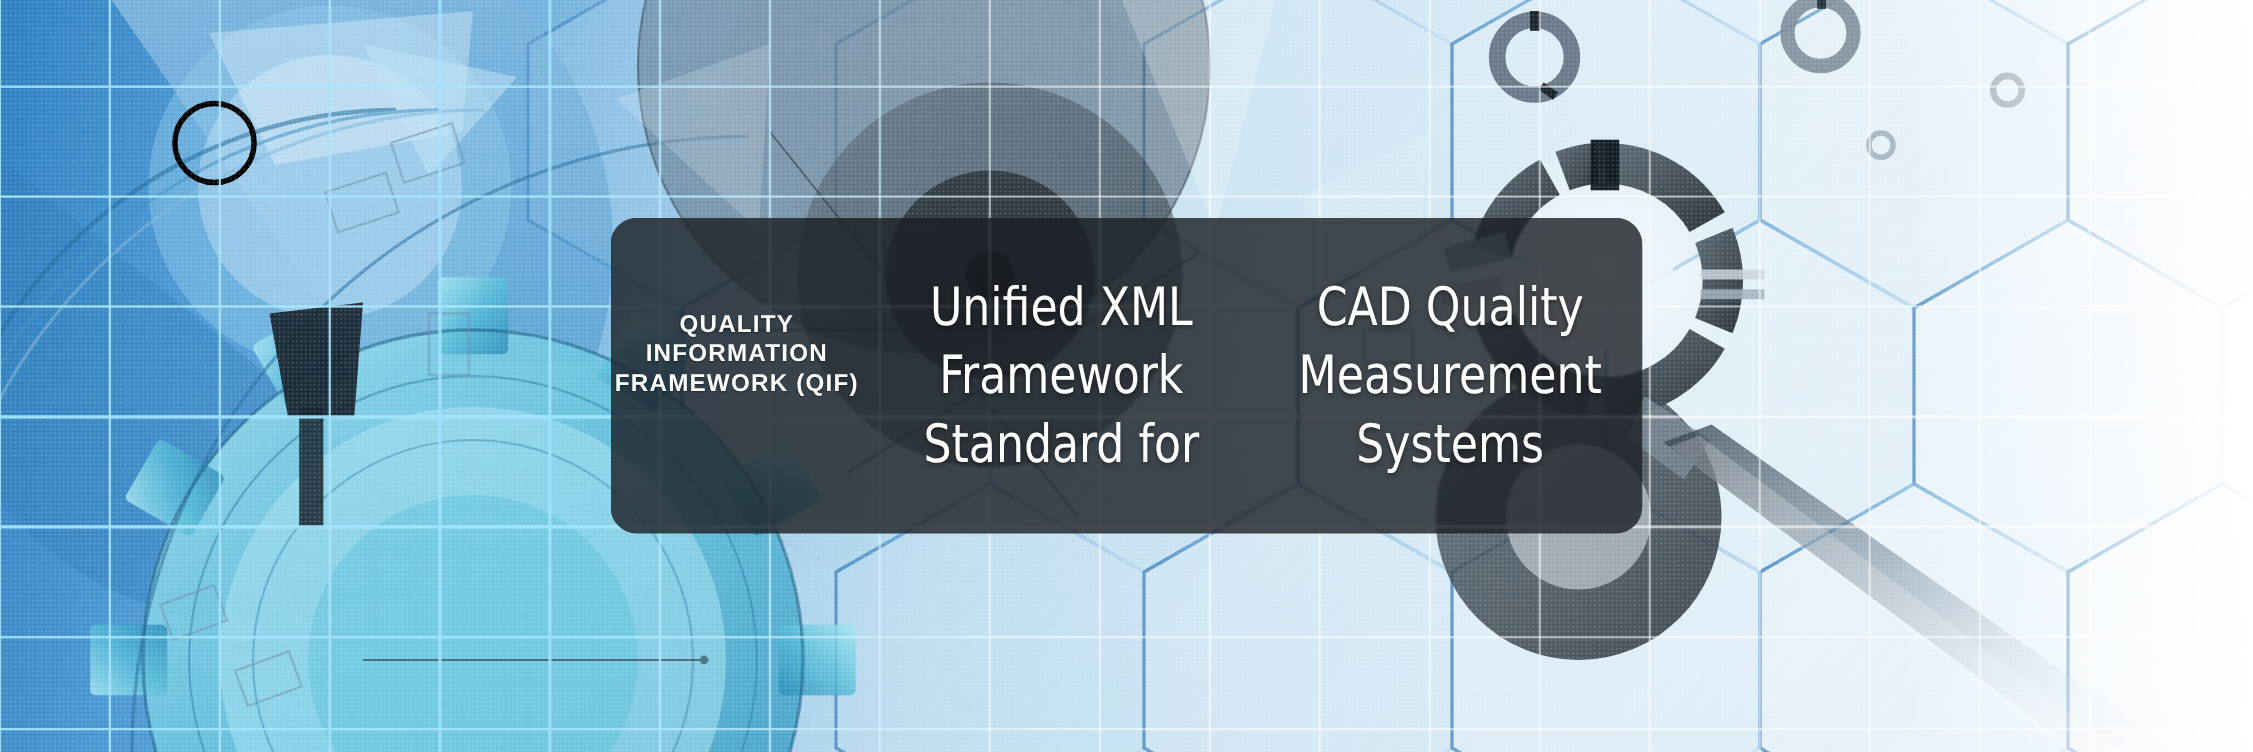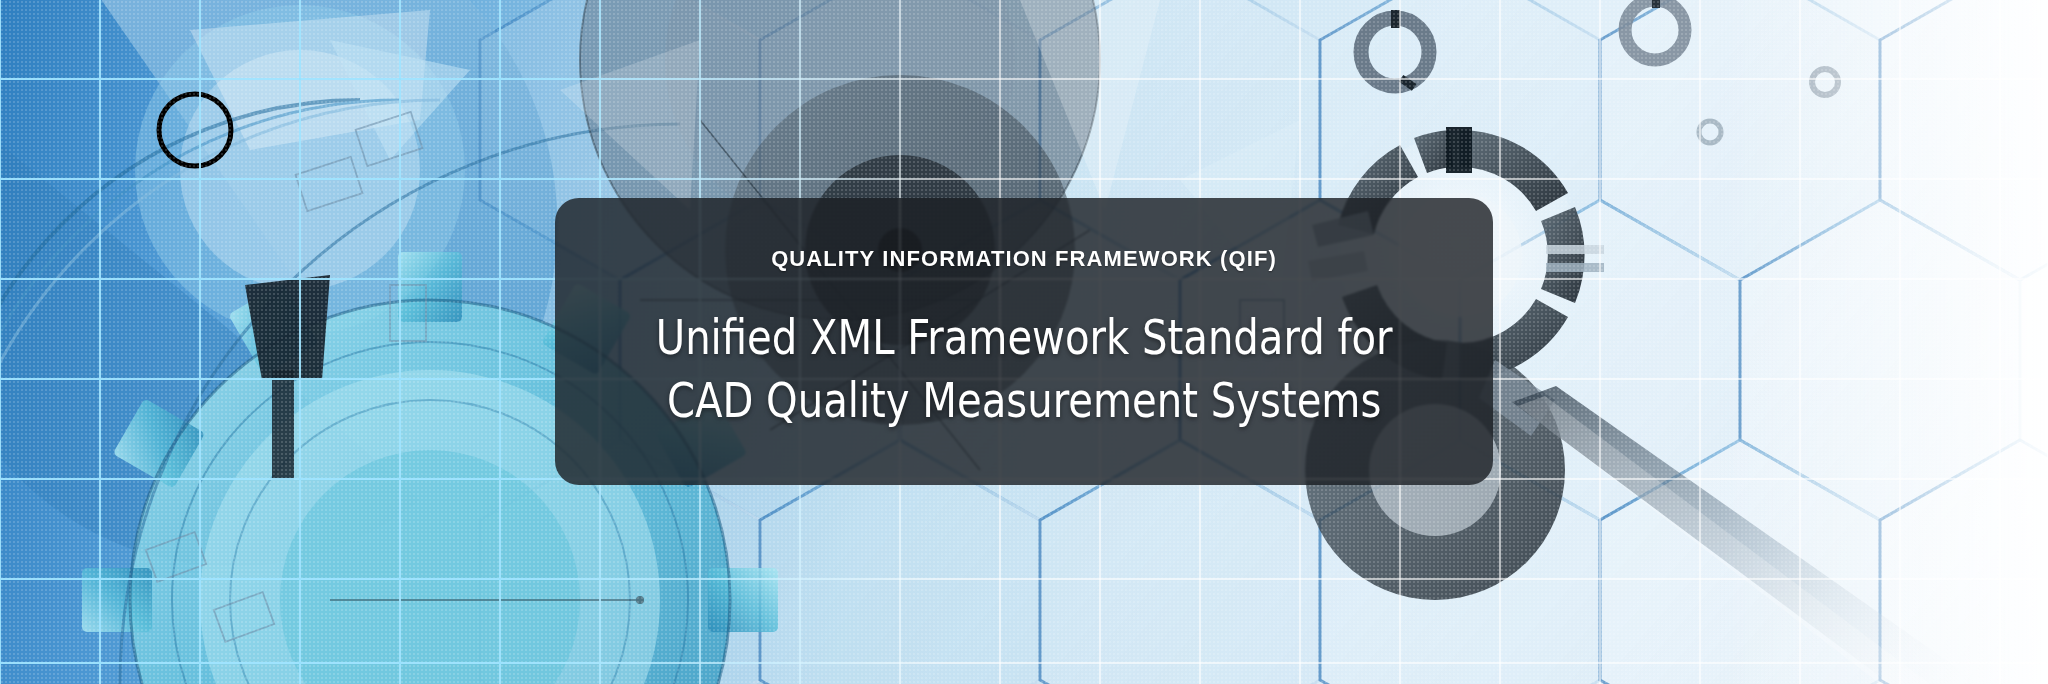--- a/index.html
+++ b/index.html
@@ -71,21 +71,20 @@
   }
 
   
   .card{
     position:absolute;
     left:555px; top:198px;
     width:938px; height:287px;
     background:rgba(26,30,35,.80);
     border-radius:24px;
     display:flex;
-    flex-direction:column;
     align-items:center;
     justify-content:center;
     backdrop-filter:blur(1px);
   }
   .eyebrow{
     color:#ffffff;
     font-size:22px;
     font-weight:bold;
     letter-spacing:1.1px;
     text-align:center;

